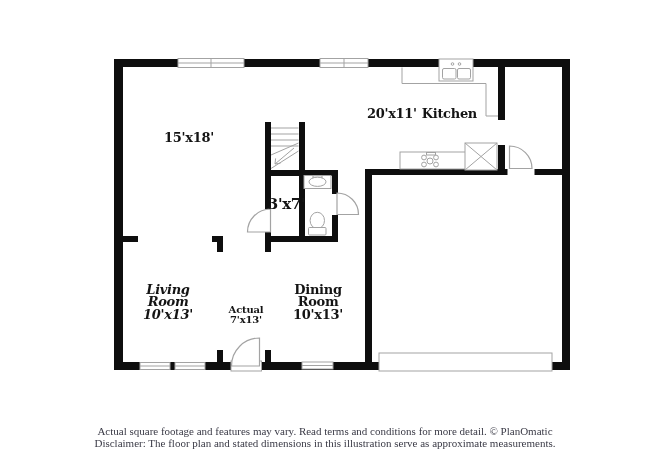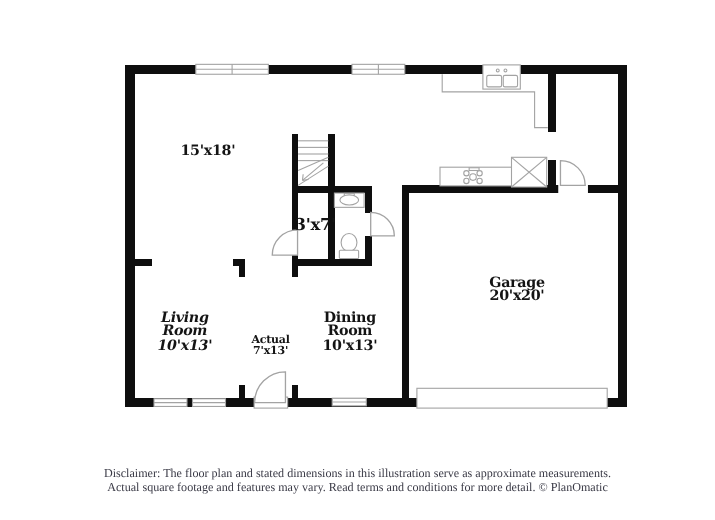--- a/index.html
+++ b/index.html
@@ -160,26 +160,25 @@
       <ellipse cx="317.3" cy="220.5" rx="7.2" ry="8.2" fill="#ffffff"></ellipse>
       <rect x="308.5" y="227.5" width="17.5" height="7.5" rx="1" fill="#ffffff"></rect>
     </g>
   </svg>
 
   <div class="room-label label-bonus" style="left:189px;top:131.5px">
     <span class="rd">15'x18'</span>
   </div>
 
 
-
-
-  <div class="room-label label-garage" style="left:470px;top:252px">
-    <span class="rn">Garage</span>
-    <span class="rd">20'x20'</span>
-  </div>
+  <div class="room-label label-kitchen" style="left:422px;top:107.5px">
+    <span class="rd-inline">20'x11'</span><span class="rn-inline">Kitchen</span>
+  </div>
+
+
 
   <div class="room-label label-living" style="left:168px;top:284px">
     <span class="rn">Living Room</span>
     <span class="rd">10'x13'</span>
   </div>
 
   <div class="room-label label-foyer" style="left:246px;top:305px">
     <span class="rn">Actual</span>
     <span class="rd">7'x13'</span>
   </div>
@@ -187,17 +186,17 @@
   <div class="room-label label-dining" style="left:318px;top:284px">
     <span class="rn">Dining Room</span>
     <span class="rd">10'x13'</span>
   </div>
 
   <div class="room-label label-closet" style="left:286.5px;top:197.5px">
     <span>3'x7'</span>
   </div>
 
   <div class="disclaimer">
+    <div>Actual square footage and features may vary. Read terms and conditions for more detail. © PlanOmatic</div>
     <div>Disclaimer: The floor plan and stated dimensions in this illustration serve as approximate measurements.</div>
-    <div>Actual square footage and features may vary. Read terms and conditions for more detail. © PlanOmatic</div>
   </div>
 
 </div>
 
 </body></html>

